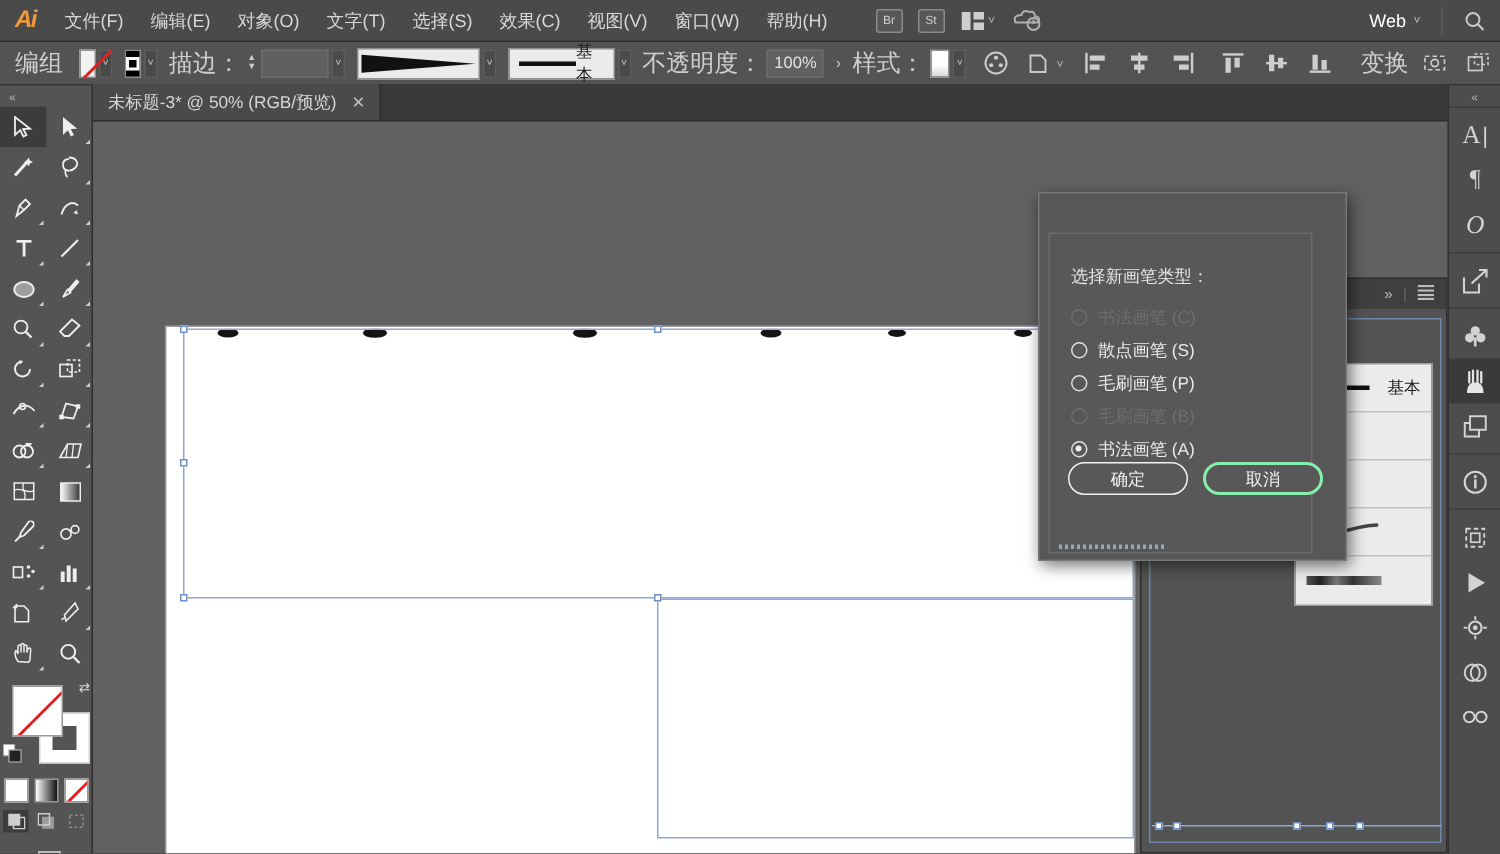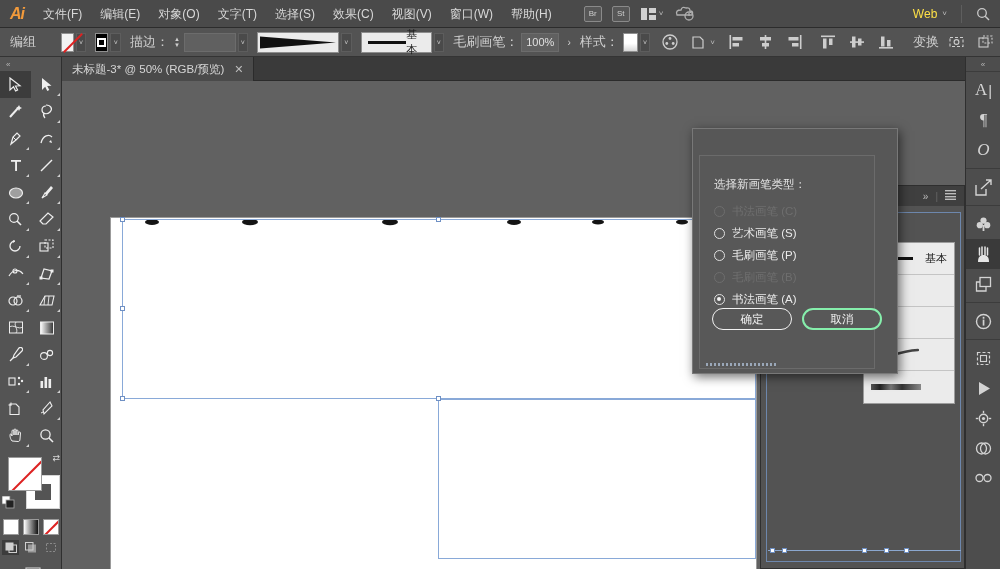--- a/index.html
+++ b/index.html
@@ -26,30 +26,30 @@
     white-space:nowrap;
   }
   .mb-spacer{ flex:1; }
   .mb-btn{
     width:18px;height:16px;margin:0 5px; border:1px solid #8a8a8a; border-radius:2px;
     font-size:8px; color:#cfcfcf; display:flex;align-items:center;justify-content:center;
     background:#575757;
   }
   .mb-icon{ margin:0 6px; display:flex; align-items:center; color:#b8b8b8; }
   .chev{ font-size:8px; color:#bdbdbd; margin-left:3px;}
-  .web-label{ font-size:12px; color:#fde047; margin-right:2px;}
+  .web-label{ font-size:12px; color:#ffffff; margin-right:2px;}
   .mb-divider{ width:1px;height:18px;background:#5e5e5e; margin:0 8px;}
 
   
   #optionsbar{
     position:absolute; left:0; top:28px; width:1000px; height:29px;
     background:#535353; display:flex; align-items:center;
     border-bottom:1px solid #343434; padding-left:10px;
   }
-  .ob-label{ font-size:13px; color:#cfcfcf; white-space:nowrap; }
+  .ob-label{ font-size:16px; color:#cfcfcf; white-space:nowrap; }
   .ob-gap{ width:14px; }
   .swatch-none{
     width:19px;height:19px;background:#f2f2f2;border:1px solid #8f8f8f;position:relative;
   }
   .swatch-none:after{
     content:""; position:absolute; left:-2px; top:8px; width:26px; height:2px;
     background:#d22; transform:rotate(-45deg); transform-origin:center;
   }
   .swatch-stroke{
     width:19px;height:19px;background:#000;border:1px solid #8f8f8f;
@@ -82,21 +82,21 @@
   .opacity-field{ width:50px; }
   .style-swatch{
     width:22px;height:19px;border:1px solid #8f8f8f;
     background:linear-gradient(180deg,#fff 0%,#fff 55%,#d8d8d8 100%);
   }
   .ob-icon{ color:#cdcdcd; margin:0 7px; display:flex;align-items:center;}
 
   
   #tabbar{
     position:absolute; left:62px; top:57px; width:938px; height:24px;
-    background:#3a3a3a; border-bottom:1px solid #2b2b2b; display:flex; align-items:flex-start;
+    background:#3a3a3a; border-bottom:1px solid #2b2b2b; display:flex; align-items:flex-end;
   }
   #doctab{
     height:24px; background:#4a4a4a; display:flex;align-items:center; padding:0 10px;
     font-size:11.5px; color:#d6d6d6; border-right:1px solid #2b2b2b; gap:10px;
     white-space:nowrap;
   }
   #doctab .x{ font-size:11px; color:#bdbdbd; }
 
   
   #toolbar{
@@ -325,21 +325,21 @@
       </svg>
   </div>
   <div class="dd-arrow">˅</div>
   <div class="ob-gap"></div>
   <div class="brushbox">
     <span class="ln"></span>
     <span>基本</span>
   </div>
   <div class="dd-arrow">˅</div>
   <div class="ob-gap"></div>
-  <div class="ob-label">毛刷画笔：</div>
+  <div class="ob-label">不透明度：</div>
   <div class="field opacity-field">100%</div>
   <div class="ob-label" style="margin-left:8px;font-size:10px">›</div>
   <div class="ob-gap"></div>
   <div class="ob-label">样式：</div>
   <div class="style-swatch" style="margin-left:4px"></div>
   <div class="dd-arrow">˅</div>
   <div class="ob-icon" style="margin-left:12px">
     <svg width="16" height="16" viewBox="0 0 16 16">
         <circle cx="8" cy="8" r="7" fill="none" stroke="#cdcdcd" stroke-width="1.3"></circle>
         <circle cx="8" cy="4.5" r="1.4" fill="#cdcdcd"></circle>
@@ -891,21 +891,21 @@
 <div id="dialog">
   <div id="dlg-body">
     <div id="dlg-prompt">选择新画笔类型：</div>
     <div class="radio-list">
       <div class="radio-row">
         <span class="radio dis"></span>
         <span class="rl-label dis">书法画笔 (C)</span>
       </div>
       <div class="radio-row">
         <span class="radio"></span>
-        <span class="rl-label">艺术画笔 (S)</span>
+        <span class="rl-label">散点画笔 (S)</span>
       </div>
       <div class="radio-row">
         <span class="radio"></span>
         <span class="rl-label">毛刷画笔 (P)</span>
       </div>
       <div class="radio-row">
         <span class="radio dis"></span>
         <span class="rl-label dis">毛刷画笔 (B)</span>
       </div>
       <div class="radio-row">

